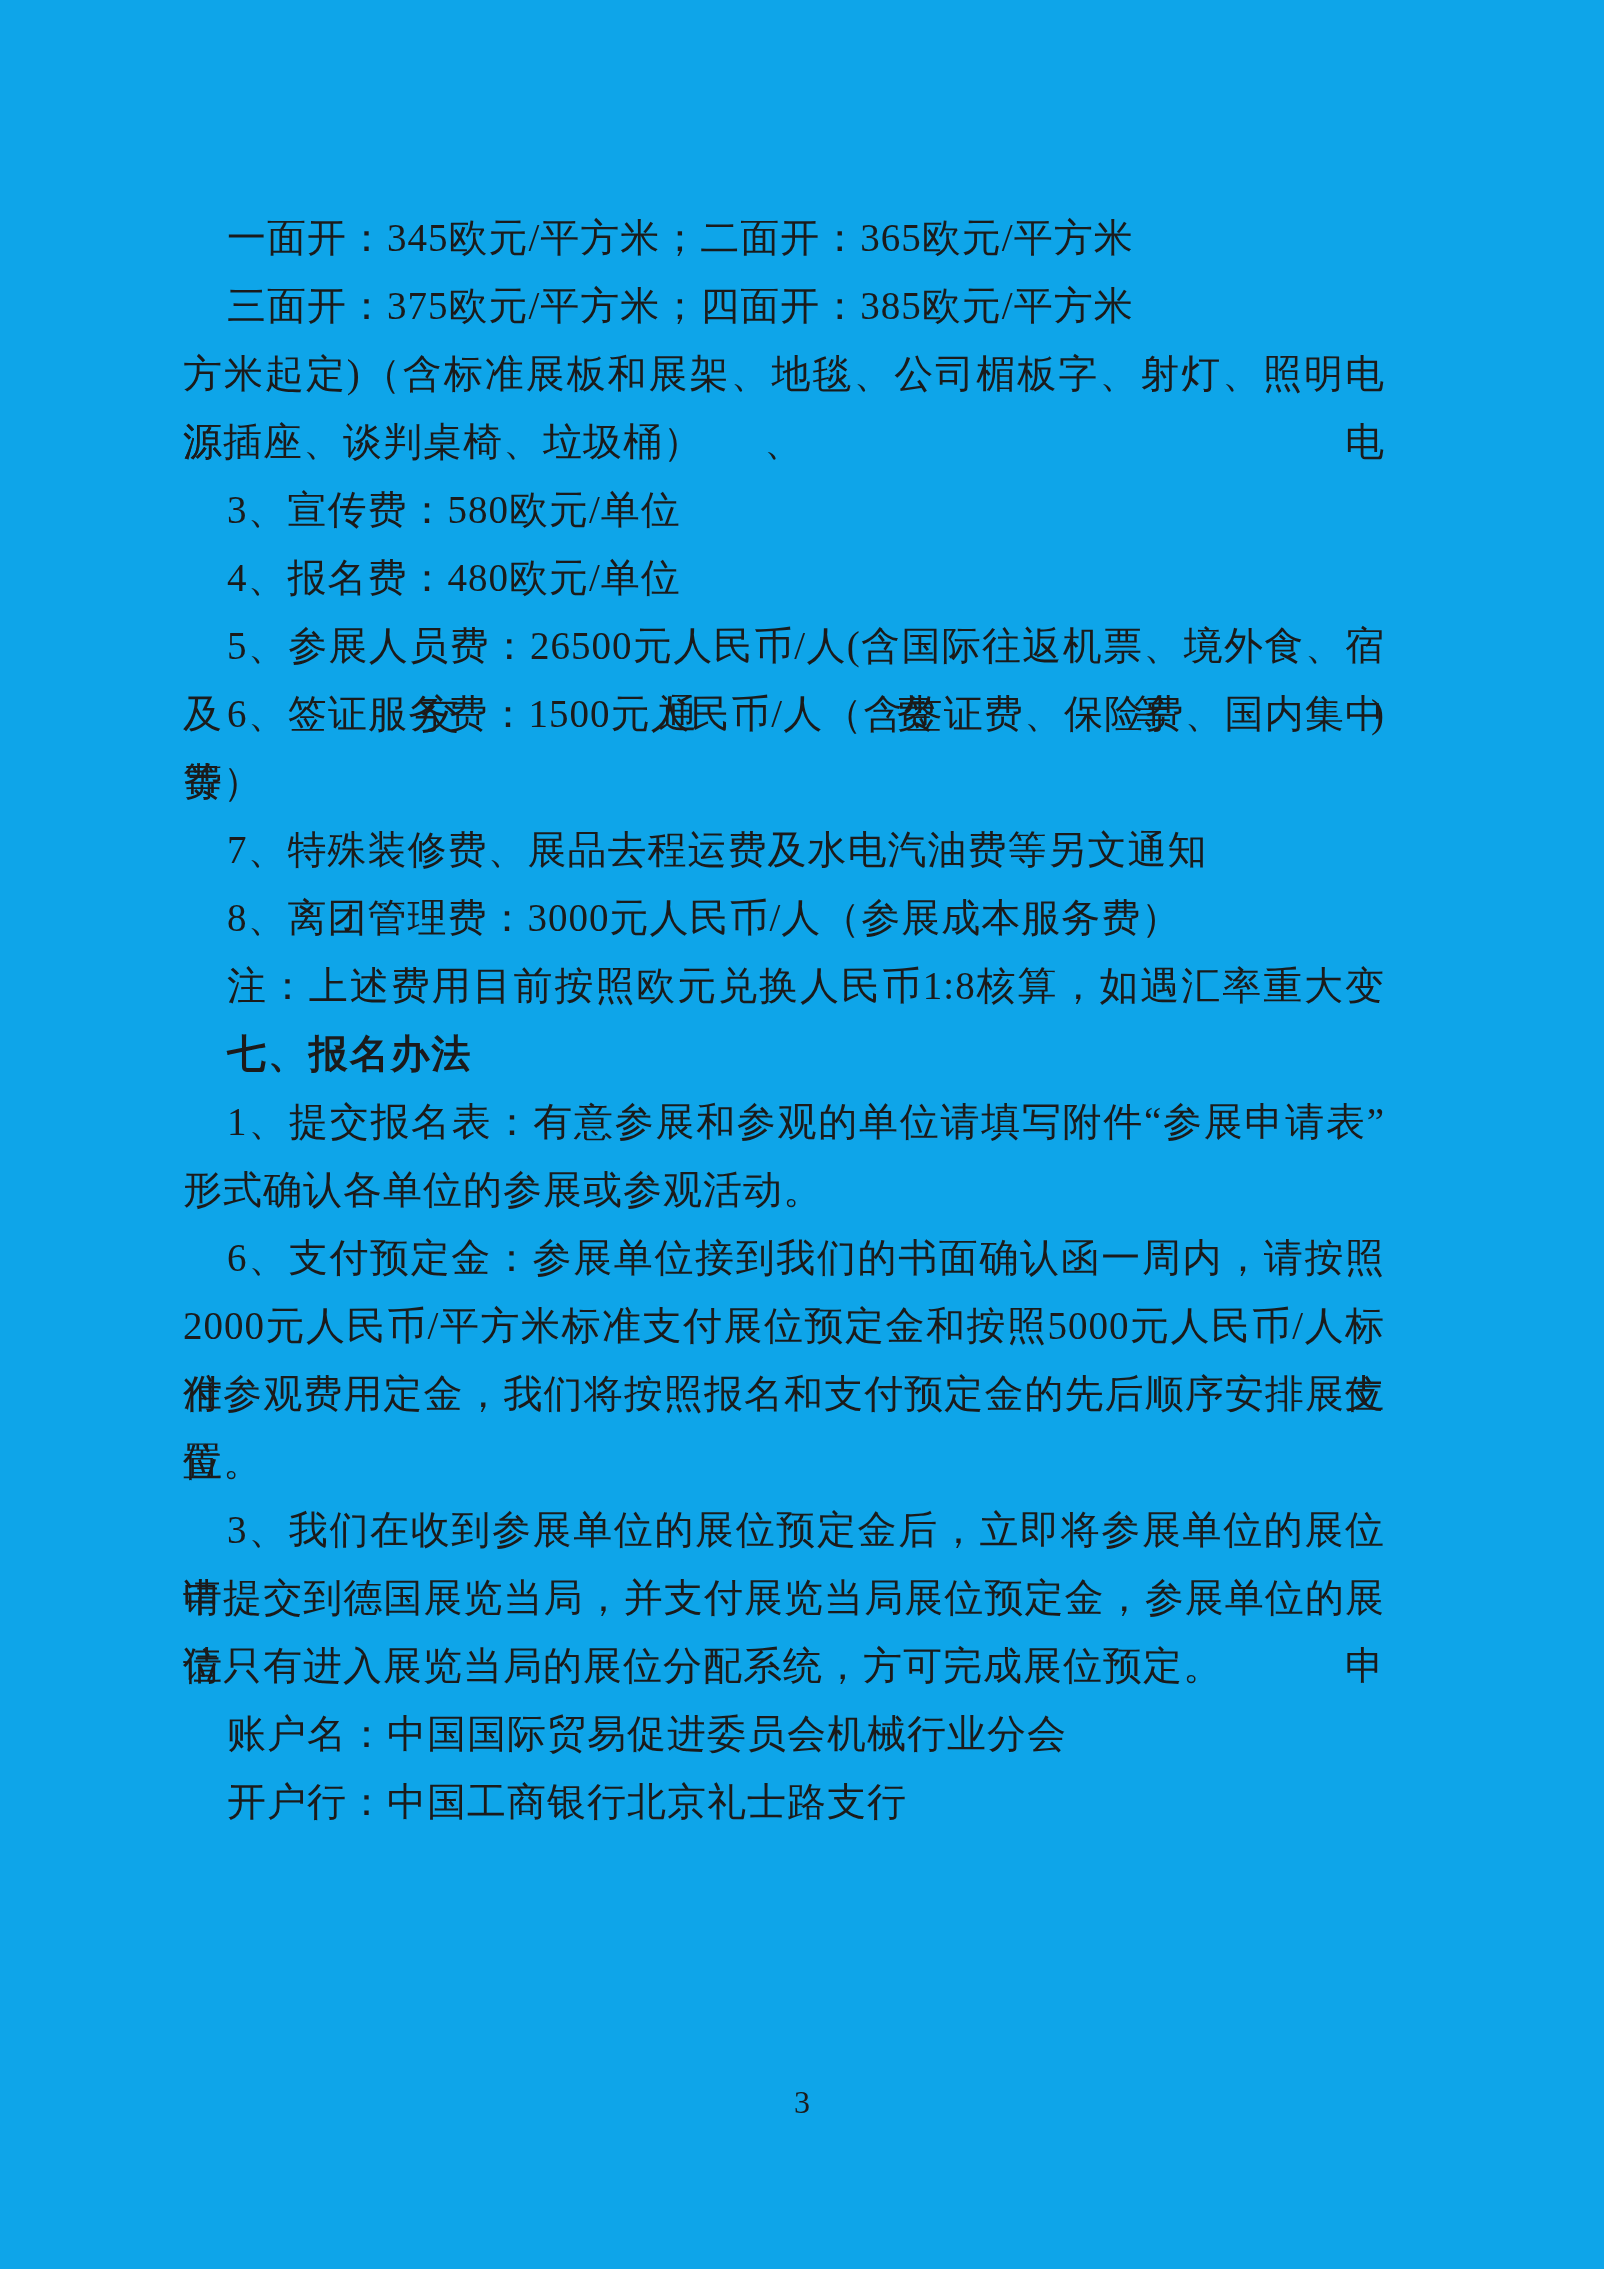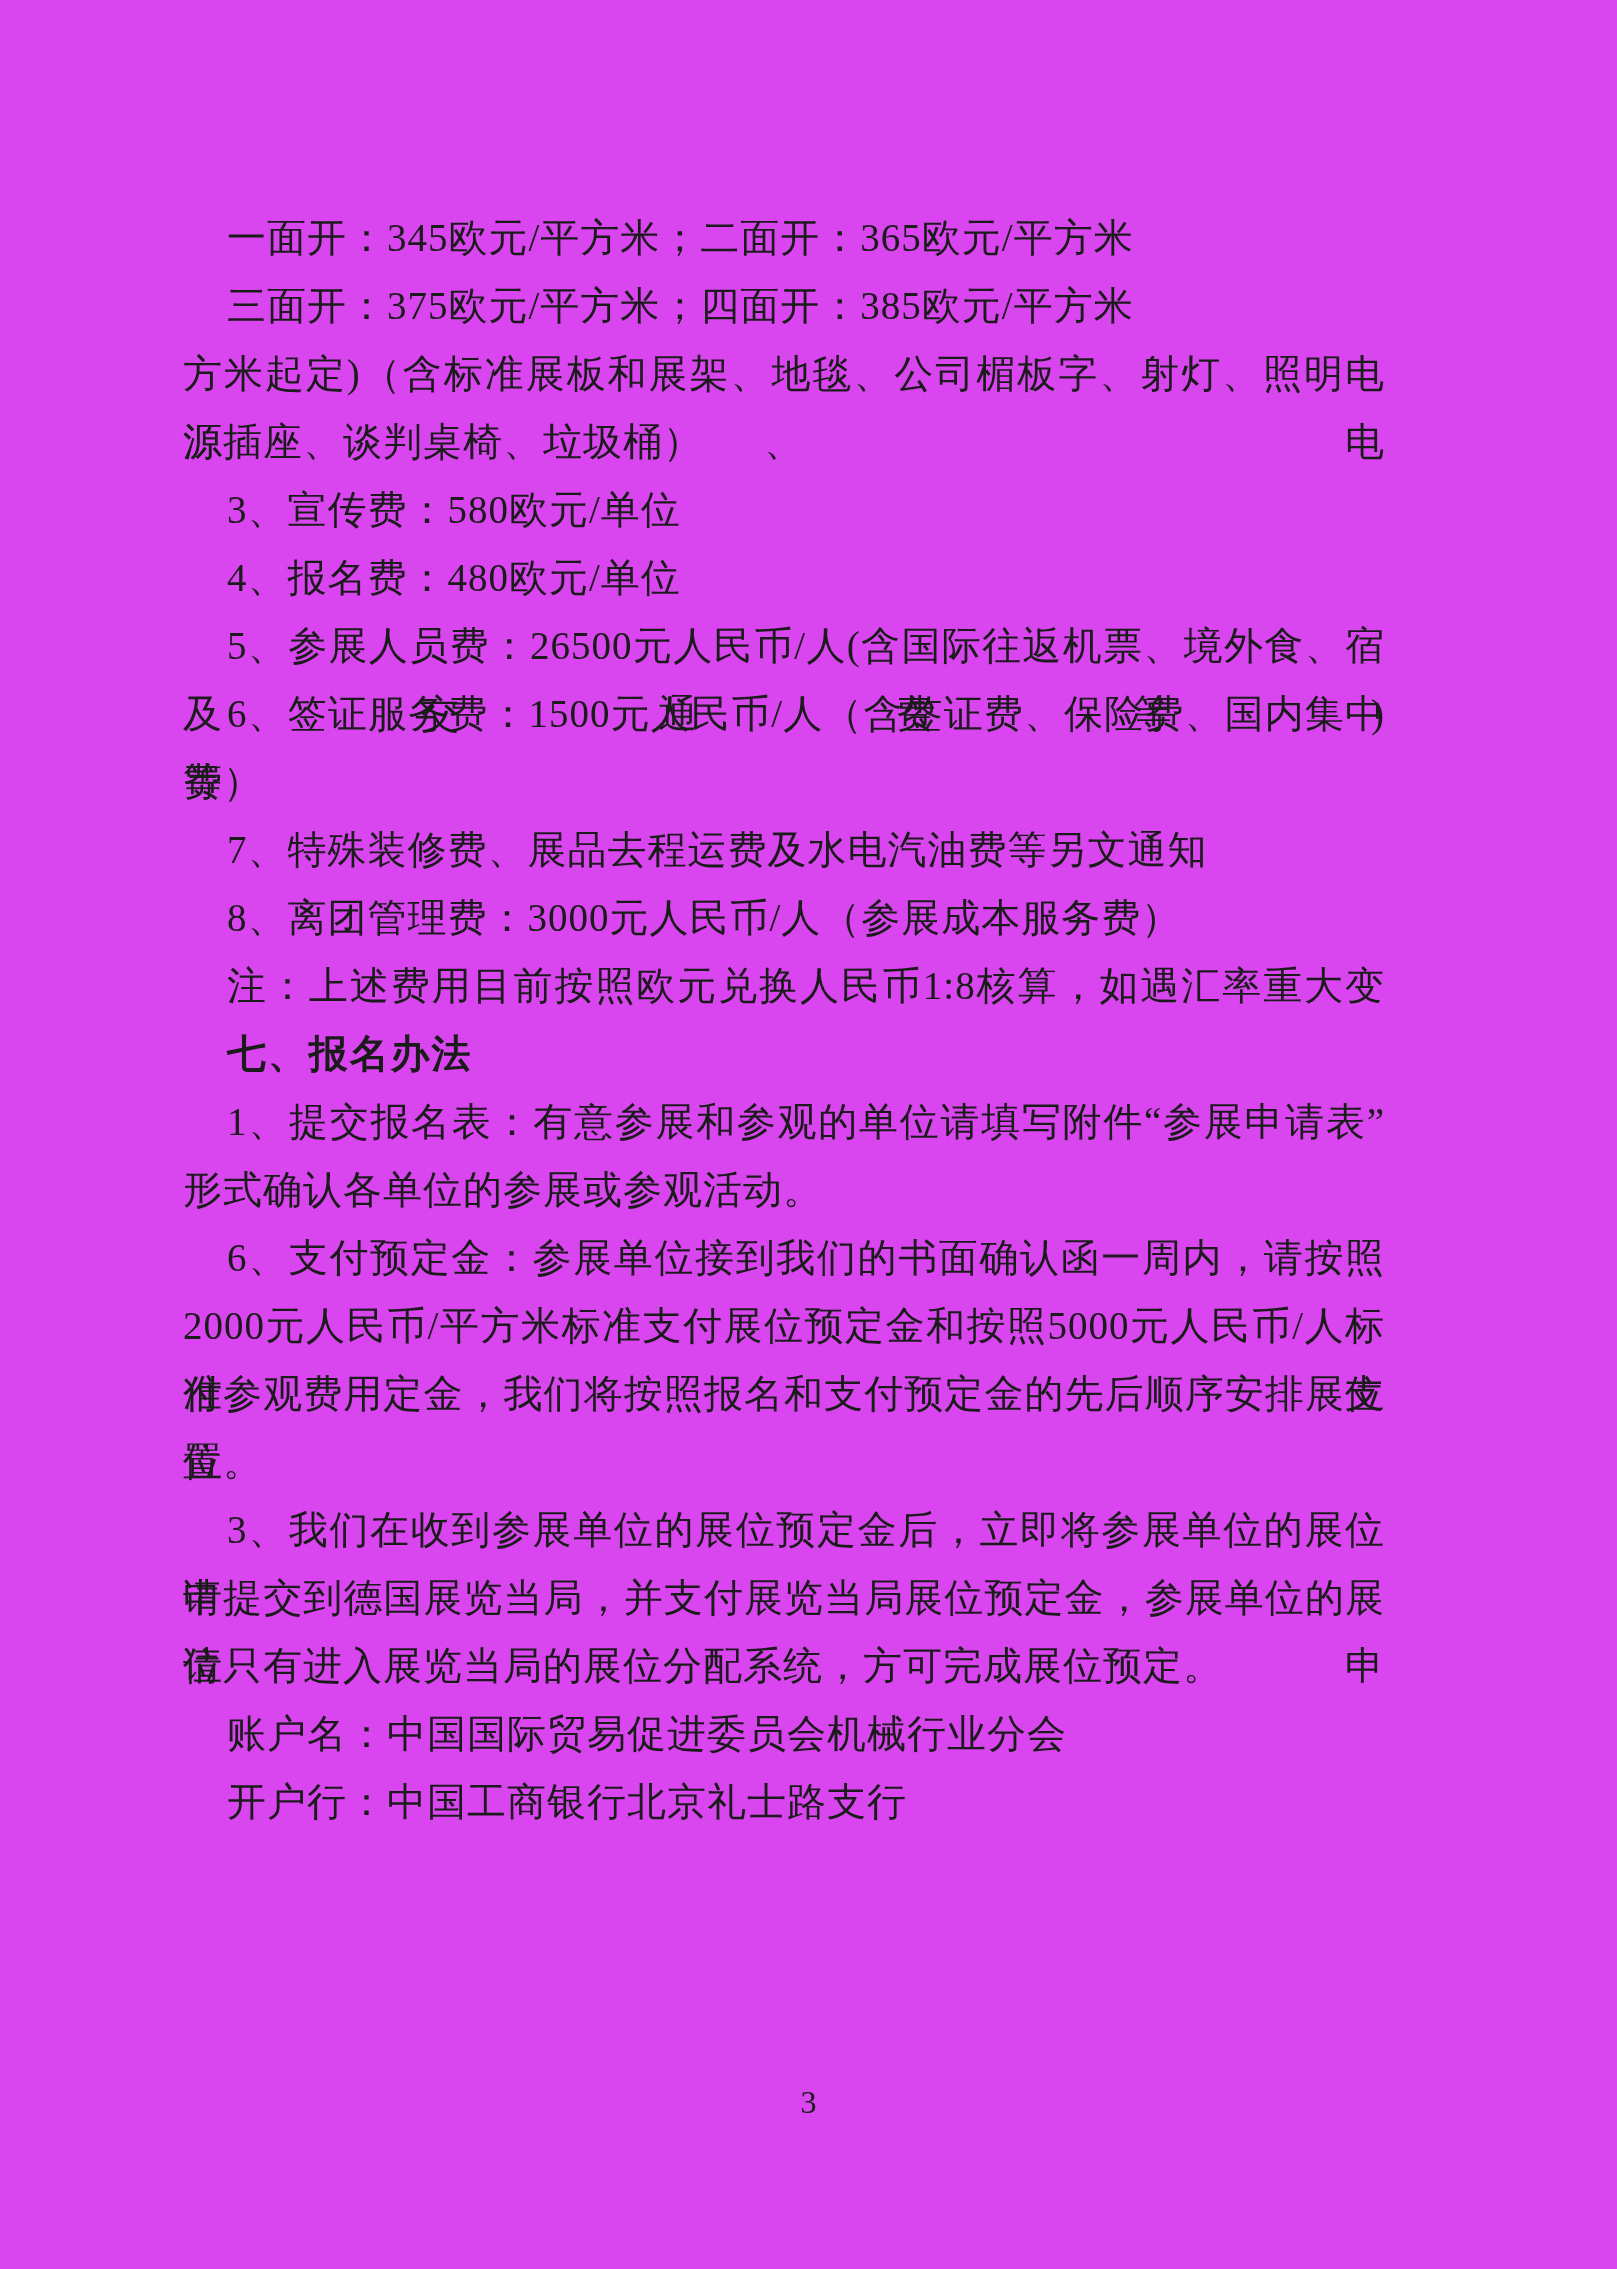--- a/index.html
+++ b/index.html
@@ -4,25 +4,24 @@
 <style>
   html, body {
     margin: 0;
     padding: 0;
     background: #ffffff;
   }
   .page {
     position: relative;
     width: 1604px;
     height: 2269px;
-    background: #d946ef;
+    background: #0ea5e9;
     overflow: hidden;
     font-family: "Liberation Serif", "DejaVu Serif", serif;
     color: #1b1b1b;
-    padding-left: 13px;
   }
   .content {
     position: absolute;
     left: 183px;
     top: 204px;
     width: 1202px;
     font-size: 39px;
     line-height: 68px;
     letter-spacing: 1px;
   }

